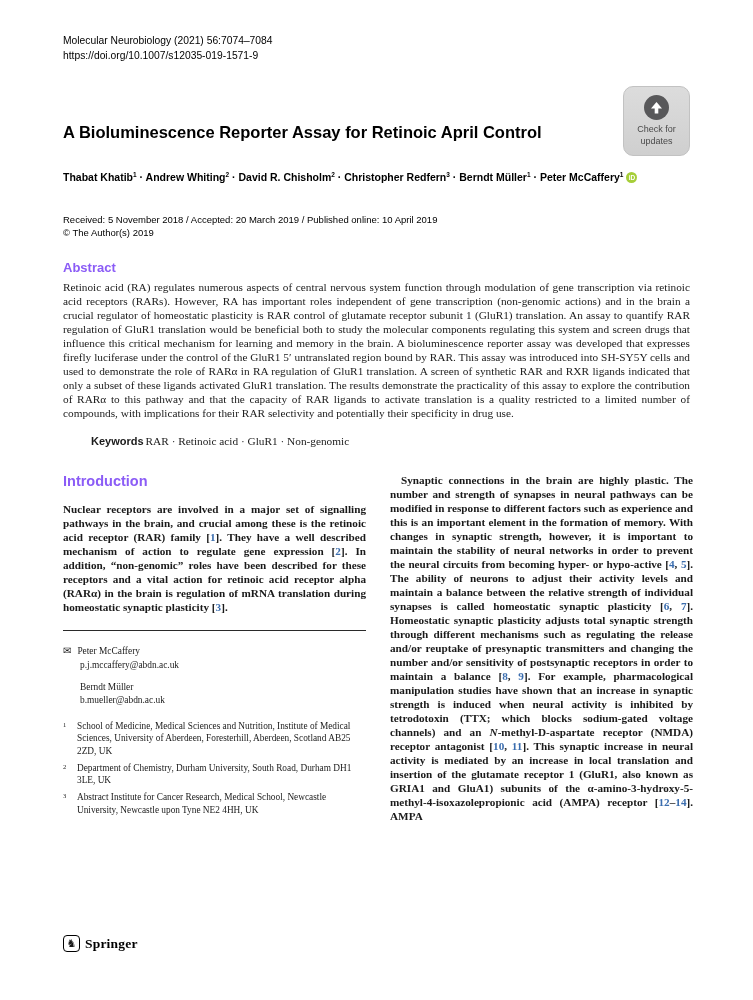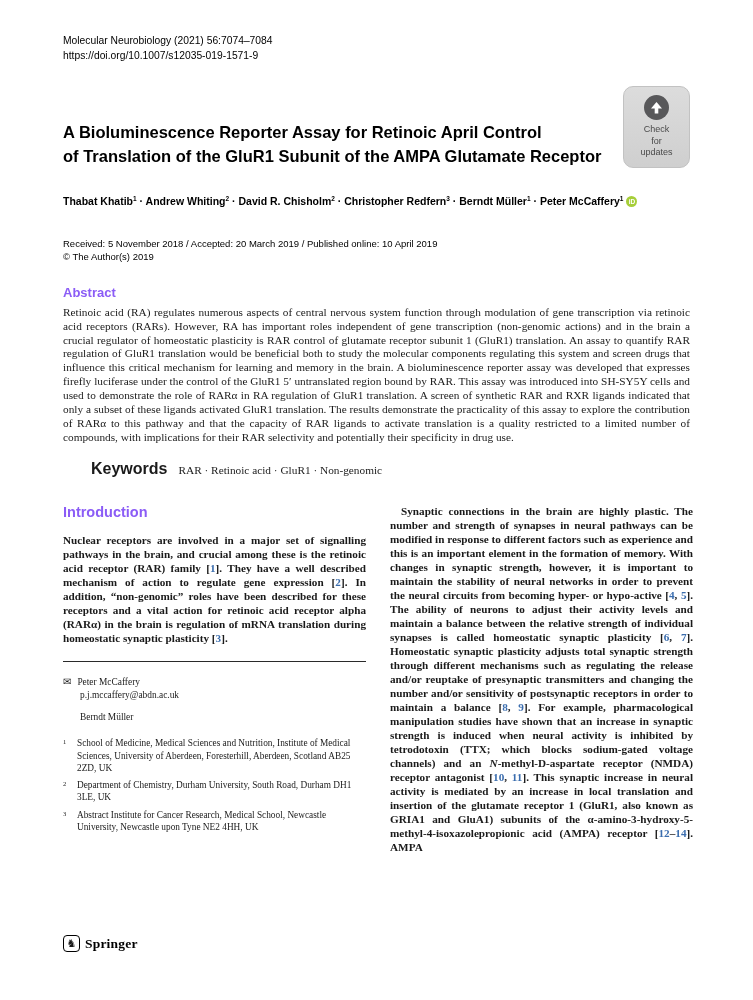--- a/index.html
+++ b/index.html
@@ -20,21 +20,21 @@
     color: #000;
   }
 
   
   .crossmark {
     position: absolute; top: 86px; right: 63px;
     width: 67px;
     background: linear-gradient(#dcdcdc, #cfcfcf);
     border: 1px solid #c2c2c2;
     border-radius: 10px;
-    padding: 7px 14px 8px;
+    padding: 7px 8px 8px;
     text-align: center;
     cursor: pointer;
   }
   .cm-circle { width: 27px; height: 27px; margin: 0 auto 3px; }
   .cm-line {
     font-family: "Liberation Sans", sans-serif;
     font-size: 9px; line-height: 1.3; color: #4a4a4a;
   }
 
   
@@ -84,21 +84,21 @@
   .sec-h { font-family: "Liberation Sans", sans-serif; font-weight: 700; color: #8b5cf6; }
   .abstract-h { margin-top: 21px; font-size: 13px; }
   .abstract {
     margin-top: 6px;
     font-size: 11.3px; line-height: 13.9px;
     text-align: justify;
   }
   .keywords { margin-top: 15px; font-size: 11.3px; }
   .kw-label {
     font-family: "Liberation Sans", sans-serif;
-    font-weight: 700; font-size: 16px; margin-right: 11px; padding-left: 28px;
+    font-weight: 700; font-size: 11px; margin-right: 2px; padding-left: 28px;
   }
 
   
   .columns { display: flex; gap: 24px; margin-top: 26px; }
   .col { width: 303px; flex: 0 0 303px; }
   .intro-h { font-size: 14.5px; margin-bottom: 13px; }
   .body-p { font-size: 11.2px; line-height: 14px; text-align: justify; font-weight: bold; }
   .indent { text-indent: 11px; }
   .seg-cite { color: #3b6dae; }
   .seg-italic { font-style: italic; }
@@ -150,21 +150,20 @@
         <circle cx="13.5" cy="13.5" r="12.5" fill="#58585a"></circle>
         <path d="M8 14.5 L13.5 8 L19 14.5 L15.3 14.5 L15.3 19.5 L11.7 19.5 L11.7 14.5 Z" fill="#ffffff"></path>
       </svg>
     </div>
     <div class="cm-line">Check for</div>
     <div class="cm-line">updates</div>
   </div>
 
   <h1 class="title">
     <div>A Bioluminescence Reporter Assay for Retinoic April Control</div>
-    <div>of Translation of the GluR1 Subunit of the AMPA Glutamate Receptor</div>
   </h1>
 
   <div class="authors">
     <span><span>Thabat Khatib</span><sup class="seg-sup">1</sup><span> · </span><span>Andrew Whiting</span><sup class="seg-sup">2</sup><span> · </span><span>David R. Chisholm</span><sup class="seg-sup">2</sup><span> · </span><span>Christopher Redfern</span><sup class="seg-sup">3</sup><span> · </span><span>Berndt Müller</span><sup class="seg-sup">1</sup><span> · </span><span>Peter McCaffery</span><sup class="seg-sup">1</sup></span><span class="orcid">iD</span>
   </div>
 
   <div class="dates">Received: 5 November 2018 / Accepted: 20 March 2019 / Published online: 10 April 2019</div>
   <div class="copyright">© The Author(s) 2019</div>
 
   <h2 class="sec-h abstract-h">Abstract</h2>
@@ -180,20 +179,21 @@
       <h2 class="sec-h intro-h">Introduction</h2>
       <p class="body-p"><span>Nuclear receptors are involved in a major set of signalling pathways in the brain, and crucial among these is the retinoic acid receptor (RAR) family [</span><span class="seg-cite">1</span><span>]. They have a well described mechanism of action to regulate gene expression [</span><span class="seg-cite">2</span><span>]. In addition, “non-genomic” roles have been described for these receptors and a vital action for retinoic acid receptor alpha (RARα) in the brain is regulation of mRNA translation during homeostatic synaptic plasticity [</span><span class="seg-cite">3</span><span>].</span></p>
 
       <div class="footnotes">
         <div class="fn-rule"></div>
 
         <div class="contact">
           <div class="contact-name"><span class="env">✉</span><span>Peter McCaffery</span></div>
           <div class="contact-email">p.j.mccaffery@abdn.ac.uk</div>
           <div class="contact-name second">Berndt Müller</div>
+          <div class="contact-email">b.mueller@abdn.ac.uk</div>
         </div>
 
         <div class="affils">
           <div class="affil">
             <span class="affil-num">1</span>
             <span>School of Medicine, Medical Sciences and Nutrition, Institute of Medical Sciences, University of Aberdeen, Foresterhill, Aberdeen, Scotland AB25 2ZD, UK</span>
           </div>
           <div class="affil">
             <span class="affil-num">2</span>
             <span>Department of Chemistry, Durham University, South Road, Durham DH1 3LE, UK</span>

